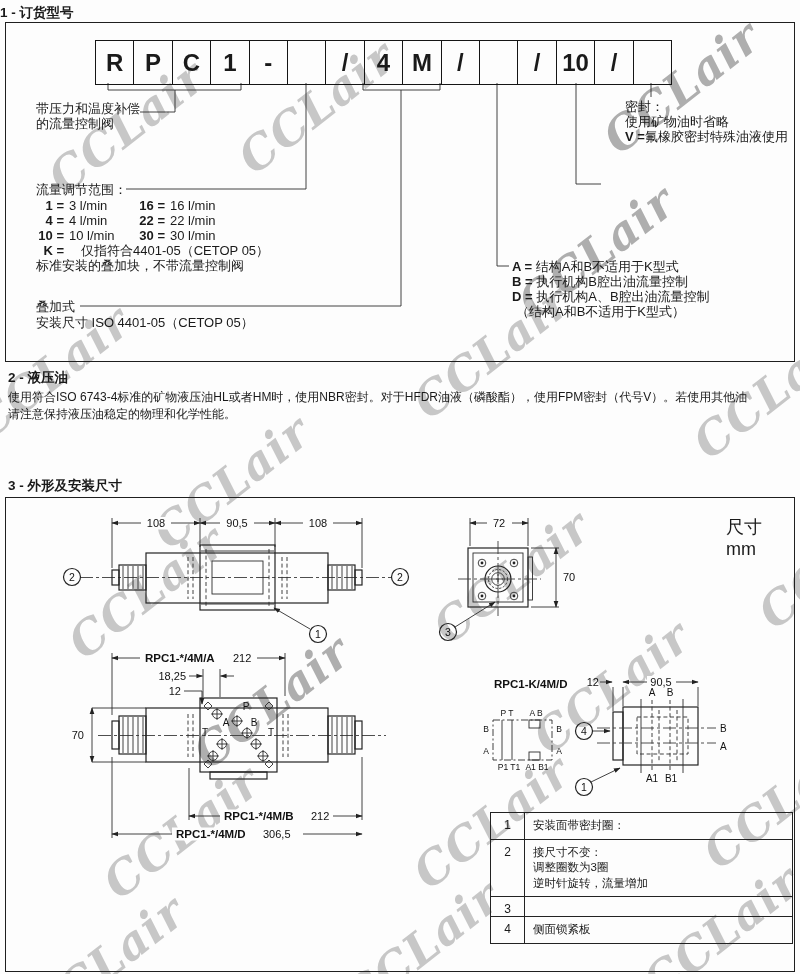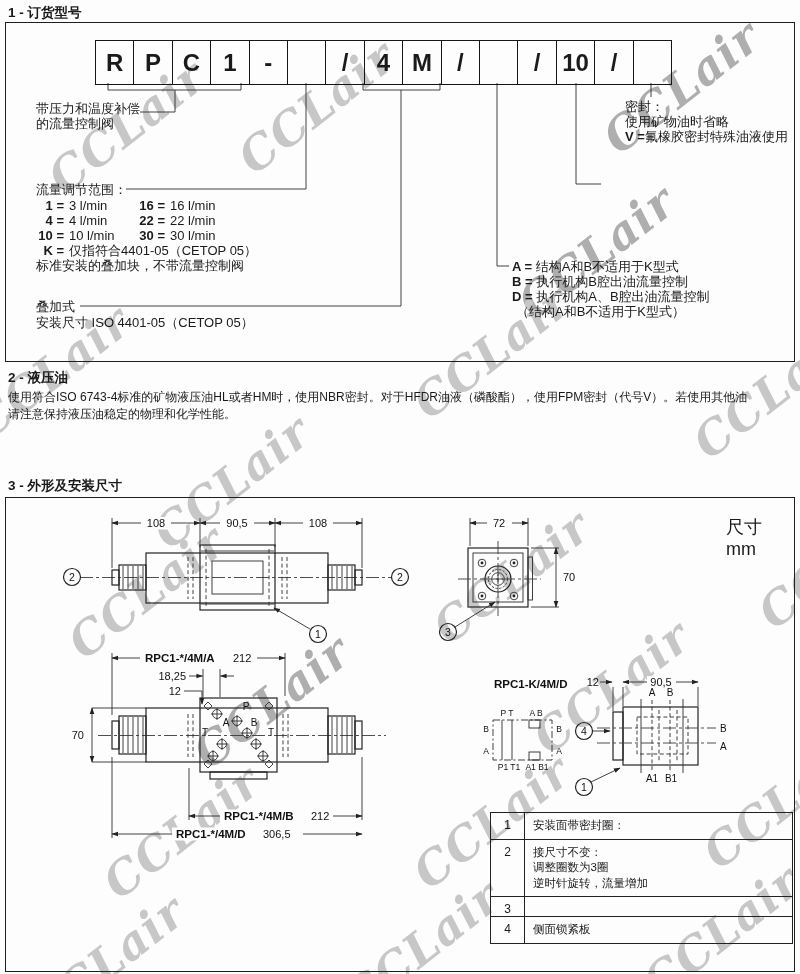--- a/index.html
+++ b/index.html
@@ -61,21 +61,21 @@
   <div class="wm" style="left:745px;top:535px">CCLair</div>
   <div class="wm dk" style="left:180px;top:675px">CCLair</div>
   <div class="wm" style="left:520px;top:660px">CCLair</div>
   <div class="wm" style="left:90px;top:805px">CCLair</div>
   <div class="wm" style="left:400px;top:795px">CCLair</div>
   <div class="wm" style="left:690px;top:775px">CCLair</div>
   <div class="wm" style="left:15px;top:935px">CCLair</div>
   <div class="wm" style="left:330px;top:920px">CCLair</div>
   <div class="wm" style="left:630px;top:905px">CCLair</div>
 
-  <div class="sec-title" style="left:8px;top:4px">1 - 订货型号</div>
+  <div class="sec-title" style="left:0;top:4px">1 - 订货型号</div>
   <div class="sec-title" style="left:8px;top:369px">2 - 液压油</div>
   <div class="sec-title" style="left:8px;top:477px">3 - 外形及安装尺寸</div>
 
   <div class="box" style="left:5px;top:22px;width:788px;height:338px"></div>
   <div class="box" style="left:5px;top:497px;width:788px;height:473px"></div>
 
   <div class="code-row">
     <div class="code-cell">R</div>
     <div class="code-cell">P</div>
     <div class="code-cell">C</div>
@@ -112,21 +112,21 @@
       <span class="fv">22 l/min</span>
     </div>
     <div class="flow-row">
       <span class="fk">10 =</span>
       <span class="fv">10 l/min</span>
       <span class="fk2">30 =</span>
       <span class="fv">30 l/min</span>
     </div>
     <div class="flow-row">
       <span class="fk">K =</span>
-      <span style="margin-left:5px">仅指符合4401-05（CETOP 05）</span>
+      <span style="margin-left:17px">仅指符合4401-05（CETOP 05）</span>
     </div>
     <div>标准安装的叠加块，不带流量控制阀</div>
   </div>
   <div class="ann" style="left:36px;top:299px">叠加式</div>
   <div class="ann" style="left:36px;top:315px">安装尺寸 ISO 4401-05（CETOP 05）</div>
 
   <div class="ann" style="left:625px;top:99px">
     <div>密封：</div>
     <div>使用矿物油时省略</div>
     <div><span class="b">V =</span><span>氟橡胶密封特殊油液使用</span></div>

